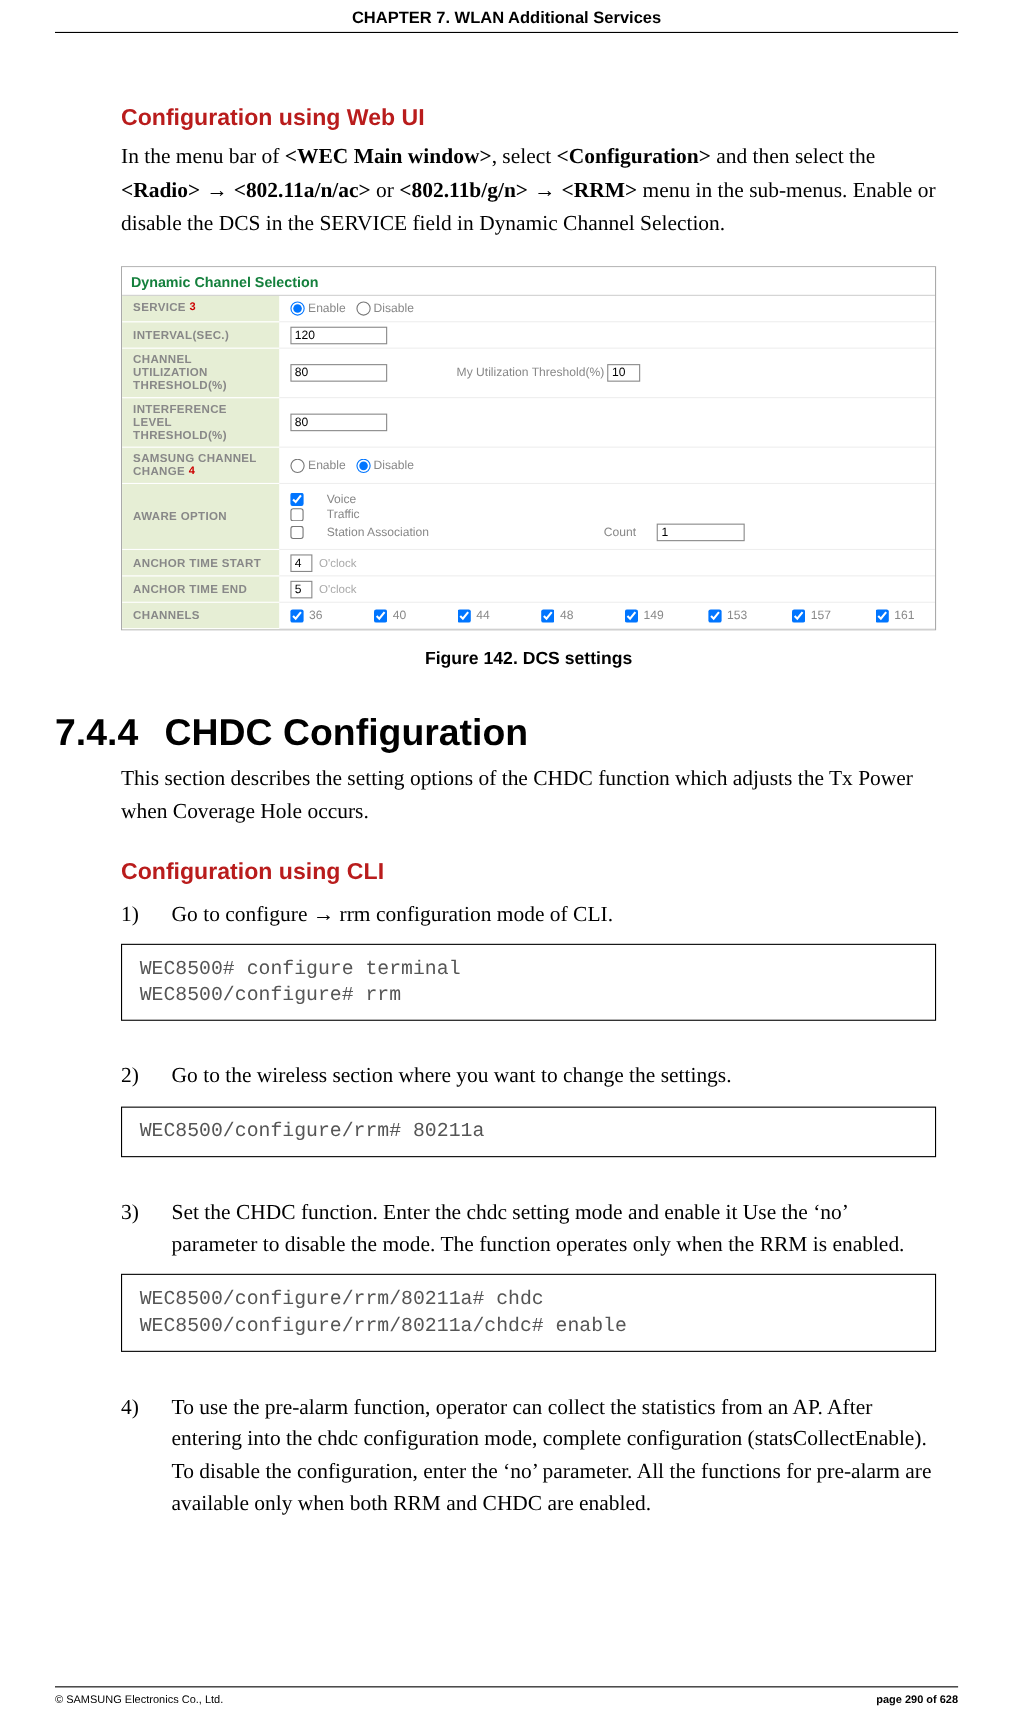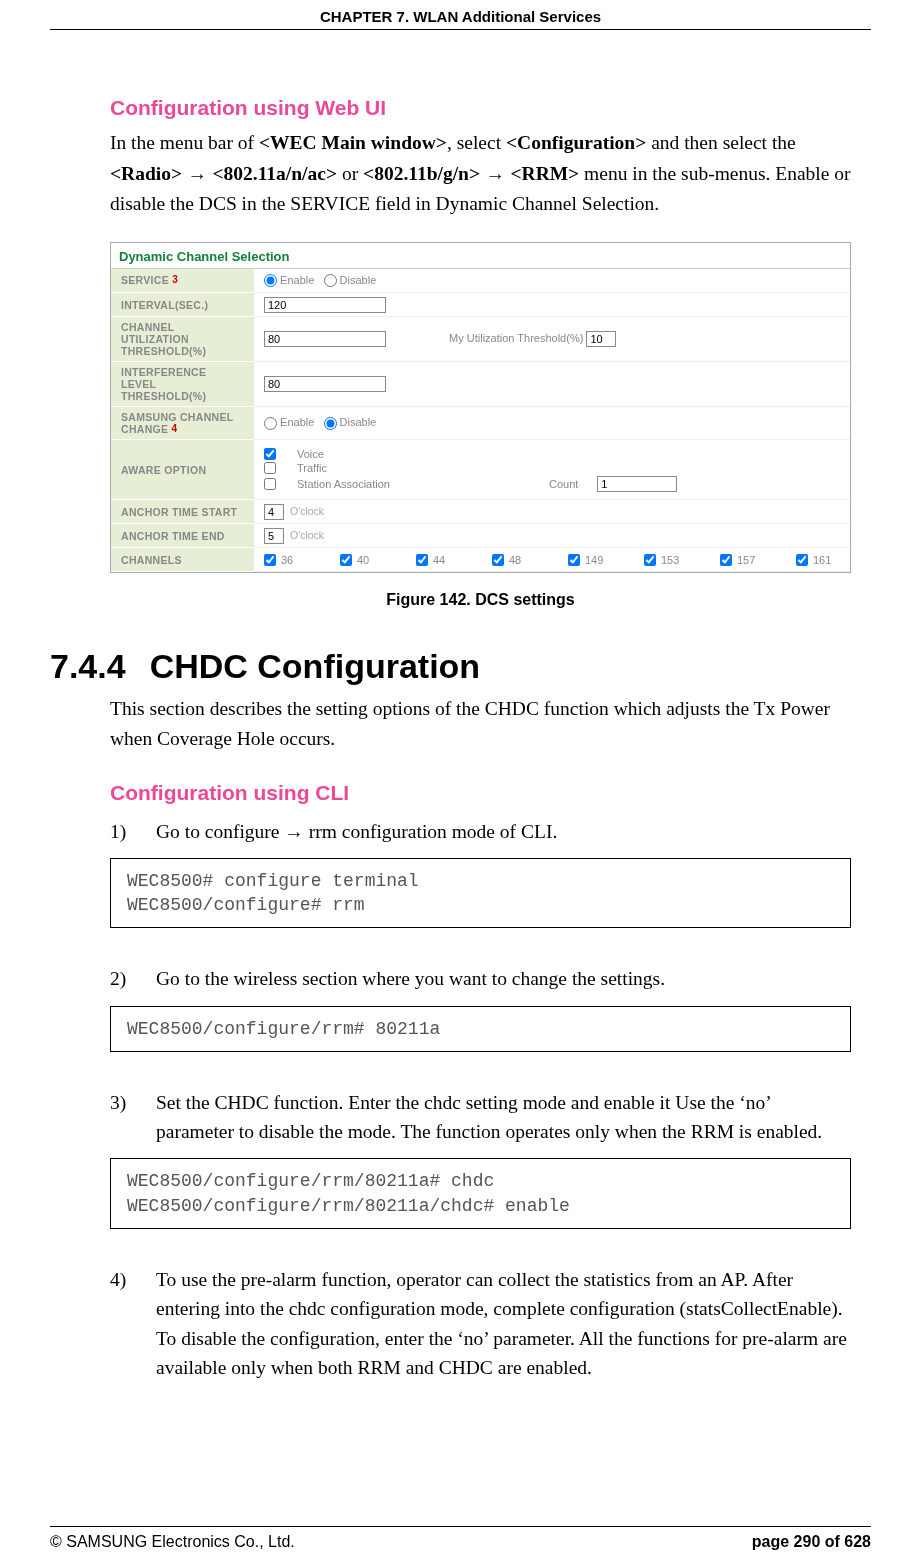--- a/index.html
+++ b/index.html
@@ -18,21 +18,21 @@
     font-family: Arial, Helvetica, sans-serif;
     font-size: 15px;
     font-weight: bold;
     padding: 8px 0 4px 0;
     border-bottom: 1.5px solid #000;
   }
   .content {
     padding: 0 20px 0 60px;
   }
   .sub-heading {
-    color: #ec4899;
+    color: #b91c1c;
     font-family: Arial, Helvetica, sans-serif;
     font-weight: bold;
     font-size: 21px;
     margin-top: 66px;
     margin-bottom: 8px;
   }
   .body-para {
     font-size: 19.5px;
     line-height: 1.55;
     margin-bottom: 12px;
@@ -79,21 +79,21 @@
   .sup { color: #c00; font-weight: bold; font-size: 10px; vertical-align: top; }
   .radio { font-size: 12px; vertical-align: middle; }
   .txt-in {
     font-family: Arial, sans-serif;
     font-size: 11px;
     border: 1px solid #888;
     height: 16px;
     padding: 0 3px;
     vertical-align: middle;
   }
-  .w100 { width: 122px; }
+  .w100 { width: 88px; }
   .w30 { width: 30px; }
   .w20 { width: 20px; }
   .cb { vertical-align: middle; margin-right: 2px; width:12px; height:12px }
   .chk-line { display: flex; align-items: center; gap: 19px; padding: 1px 0; }
   .chan-row { display: flex; align-items: center; gap: 32px; padding: 2px 0; }
   .chan-item { display: flex; align-items: center; gap: 3px; color:#888; font-size:11px; min-width:44px;}
   .oclock { color:#aaa; font-size:10.5px; margin-left:6px; }
 
   .fig-caption {
     text-align: center;
@@ -136,21 +136,21 @@
   }
 
   .footer {
     position: absolute;
     bottom: 14px;
     left: 50px;
     right: 50px;
     border-top: 1.5px solid #000;
     padding-top: 6px;
     font-family: Arial, Helvetica, sans-serif;
-    font-size: 16px;
+    font-size: 10px;
     display: flex;
     justify-content: space-between;
   }
   .footer .right { font-weight: bold; }
 </style>
 </head>
 <body>
 
 <div class="header">
   <span>CHAPTER 7. WLAN Additional Services</span>

